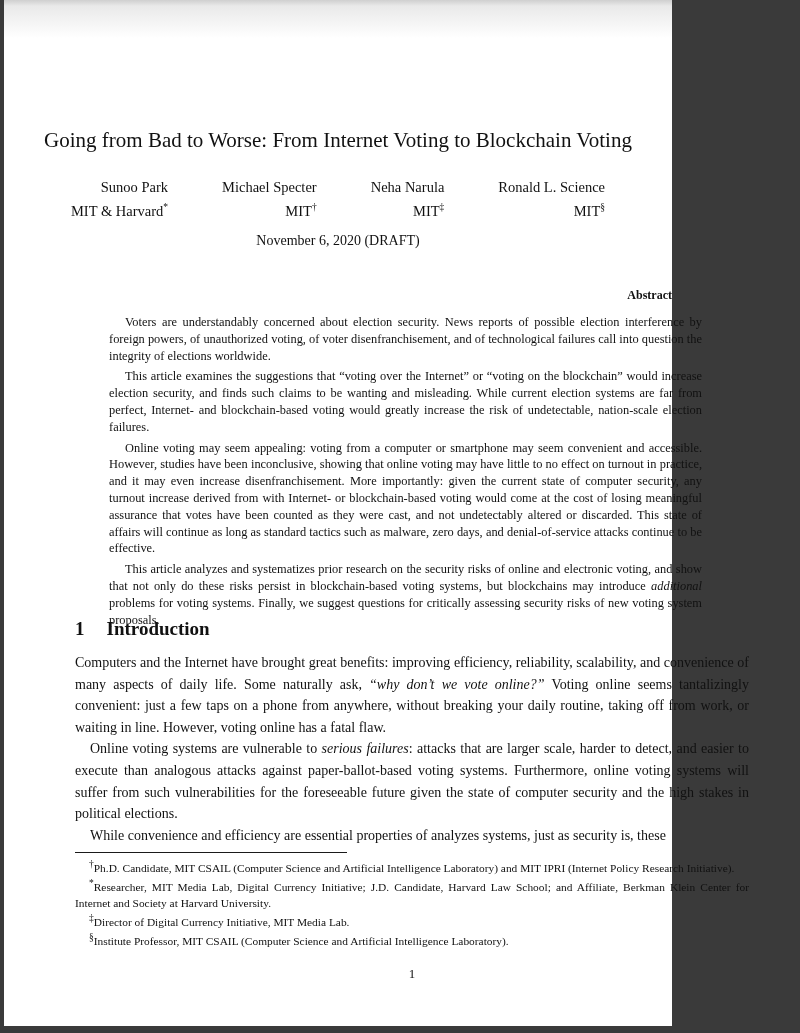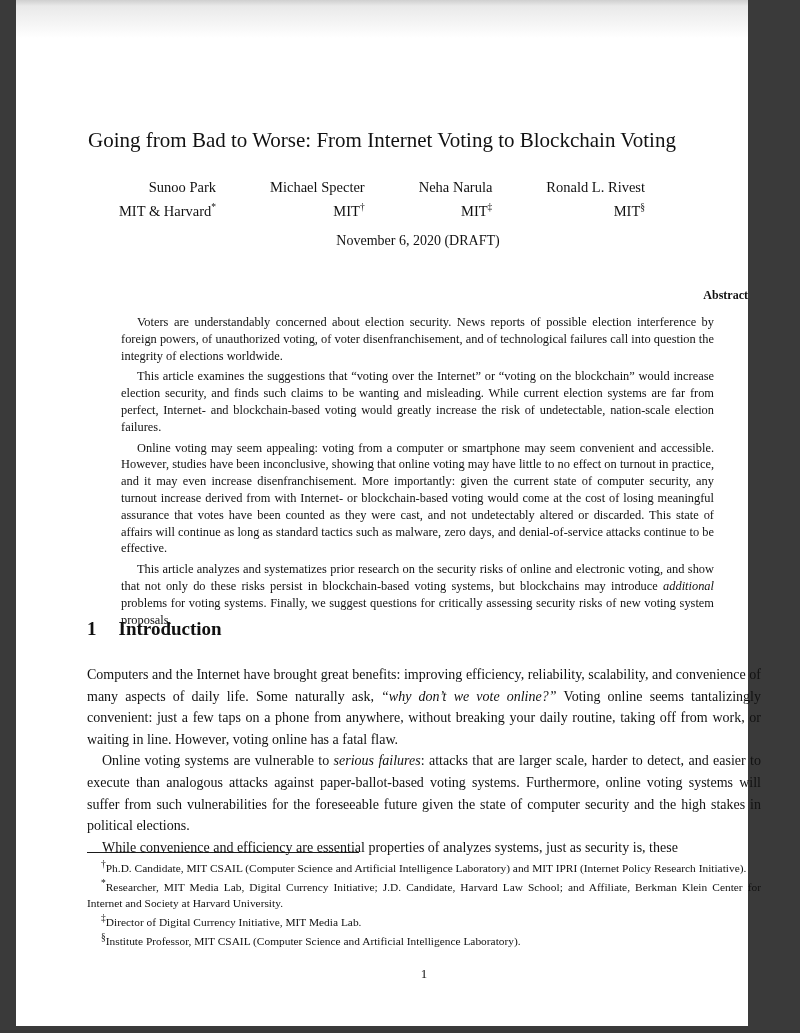--- a/index.html
+++ b/index.html
@@ -5,56 +5,56 @@
   html, body { margin: 0; padding: 0; }
   body {
     width: 800px; height: 1033px;
     background: #3a3a3a;
     overflow: hidden;
     font-family: "Liberation Serif", serif;
     color: #111;
     position: relative;
   }
   .page {
-    position: absolute; left: 16px; top: 0;
-    width: 732px; height: 1026px;
+    position: absolute; left: 4px; top: 0;
+    width: 668px; height: 1026px;
     background-color: #ffffff;
     background-image: linear-gradient(180deg, #cfcfcf 0px, #e9e9e9 6px, #ffffff 38px);
   }
   .paper-title {
     position: absolute; top: 127px; left: 0; width: 100%;
     text-align: center; font-size: 21px; line-height: 26px;
   }
   .authors {
     position: absolute; top: 177px; left: 0; width: 100%;
     display: flex; justify-content: center; gap: 54px;
   }
   .author { text-align: right; font-size: 14.5px; line-height: 20px; }
   .author sup, .fn sup, .aff sup { font-size: 9.5px; }
   .date-line {
     position: absolute; top: 233px; left: 0; width: 100%;
-    text-align: center; font-size: 14px; padding-left: 36px;
+    text-align: center; font-size: 14px;
   }
   .abstract-heading {
     position: absolute; top: 288px; left: 0; width: 100%;
     text-align: right; font-size: 12px; font-weight: bold;
   }
   .abstract-body {
     position: absolute; top: 310px; left: 101px; width: 601px;
     font-size: 12.4px; line-height: 16.8px; text-align: justify;
   }
   .abstract-body p { margin: 4px; text-indent: 16px; }
   .section-heading {
     position: absolute; top: 618px; left: 71px;
     font-size: 19px; font-weight: bold;
   }
   .section-heading .num { margin-right: 22px; }
   .intro-body {
     position: absolute; top: 652px; left: 71px; width: 674px;
-    font-size: 14px; line-height: 21.6px; text-align: justify; margin-top: 12px;
+    font-size: 14px; line-height: 21.6px; text-align: justify;
   }
   .intro-body p { margin: 0; }
   .intro-body p.indent { text-indent: 15px; }
   .it { font-style: italic; }
   .footnote-rule {
     position: absolute; top: 852px; left: 71px; width: 272px;
     height: 0; border-top: 1.4px solid #1a1a1a;
   }
   .footnotes {
     position: absolute; top: 857px; left: 71px; width: 674px;
@@ -80,21 +80,21 @@
     </div>
     <div class="author">
       <div>Michael Specter</div>
       <div class="aff"><span>MIT</span><sup>†</sup></div>
     </div>
     <div class="author">
       <div>Neha Narula</div>
       <div class="aff"><span>MIT</span><sup>‡</sup></div>
     </div>
     <div class="author">
-      <div>Ronald L. Rivest</div>
+      <div>Ronald L. Science</div>
       <div class="aff"><span>MIT</span><sup>§</sup></div>
     </div>
   </div>
 
   <div class="date-line">November 6, 2020 (DRAFT)</div>
 
   <div class="abstract-heading">Abstract</div>
 
   <div class="abstract-body">
     <p><span>Voters are understandably concerned about election security.  News reports of possible election interference by foreign powers, of unauthorized voting, of voter disenfranchisement, and of technological failures call into question the integrity of elections worldwide.</span></p>

